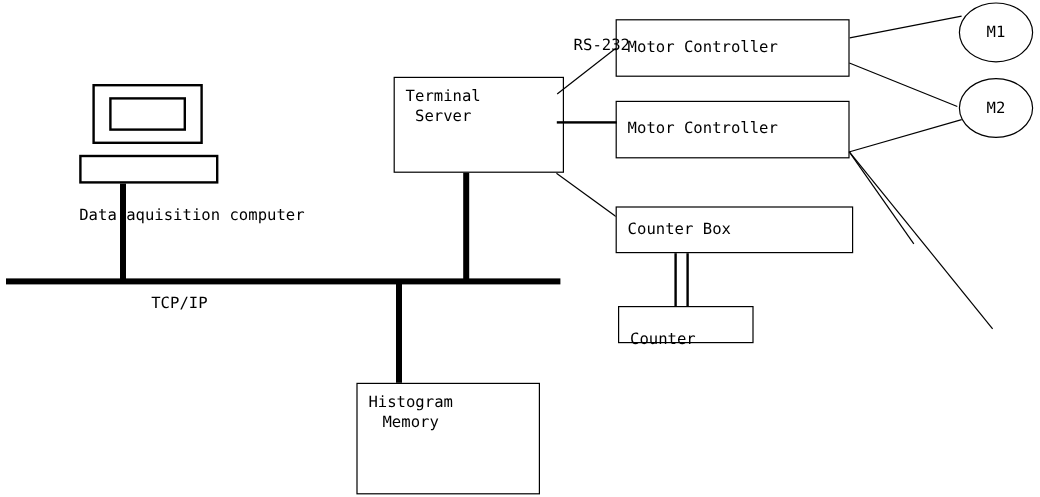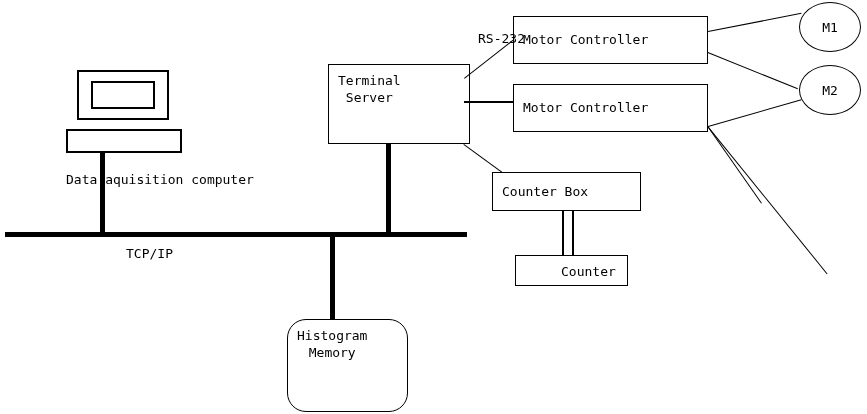--- a/index.html
+++ b/index.html
@@ -99,49 +99,49 @@
   <div class="line" style="left:5px; top:232px; width:462px; height:5px;"></div>
   <div class="label" style="left:126px; top:246px;">TCP/IP</div>
 
   <div class="box" style="left:328px; top:64px; width:142px; height:80px;">
     <span class="txt">Terminal
 Server</span>
   </div>
   <div class="vline" style="left:386px; top:144px; width:5px; height:91px;"></div>
 
   <div class="vline" style="left:330px; top:235px; width:5px; height:85px;"></div>
-  <div class="box" style="left:287px; top:319px; width:121px; height:93px;border-radius:19px;">
+  <div class="box" style="left:297px; top:319px; width:153px; height:93px;">
     <span class="txt">Histogram
 Memory</span>
   </div>
 
   <div class="box" style="left:513px; top:16px; width:195px; height:48px;">
     <span class="txt" style="top:14px;">Motor Controller</span>
   </div>
   <div class="box" style="left:513px; top:84px; width:195px; height:48px;">
     <span class="txt" style="top:14px;">Motor Controller</span>
   </div>
 
   <div class="label" style="left:436px; top:31px;margin-left:42px;">RS-232</div>
 
   <div class="diag" style="left:464px; top:78px; width:62px; transform:rotate(-38deg);"></div>
 
   <div class="line" style="left:464px; top:101px; width:50px; height:2px;"></div>
 
   <div class="diag" style="left:464px; top:144px; width:62px; transform:rotate(36deg);"></div>
 
-  <div class="box" style="left:492px; top:172px; width:149px; height:39px;">
+  <div class="box" style="left:513px; top:172px; width:198px; height:39px;">
     <span class="txt" style="top:10px;">Counter Box</span>
   </div>
 
   <div class="vline" style="left:562px; top:211px; width:2px; height:44px;"></div>
   <div class="vline" style="left:572px; top:211px; width:2px; height:44px;"></div>
 
   <div class="box" style="left:515px; top:255px; width:113px; height:31px;">
-    <span class="txt" style="top:7px;margin-left:36px;">Counter</span>
+    <span class="txt" style="top:19px;">Counter</span>
   </div>
 
   <div class="ellipse" style="left:799px; top:2px; width:62px; height:50px;">
     <span>M1</span>
   </div>
   <div class="ellipse" style="left:799px; top:65px; width:62px; height:50px;">
     <span>M2</span>
   </div>
 
   <div class="diag" style="left:708px; top:31px; width:95px; transform:rotate(-11deg);"></div>

